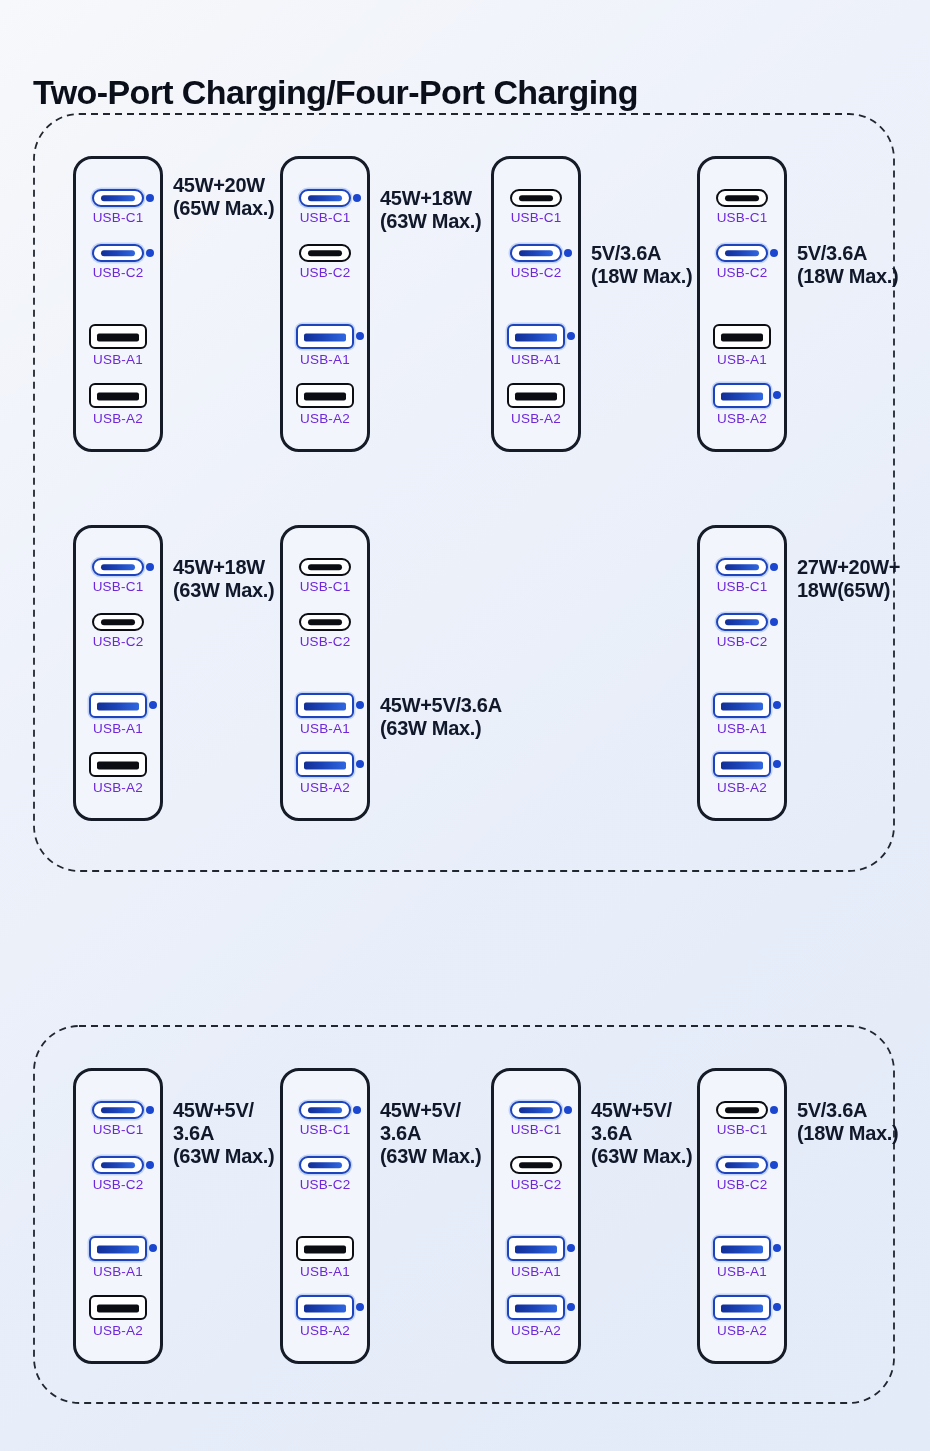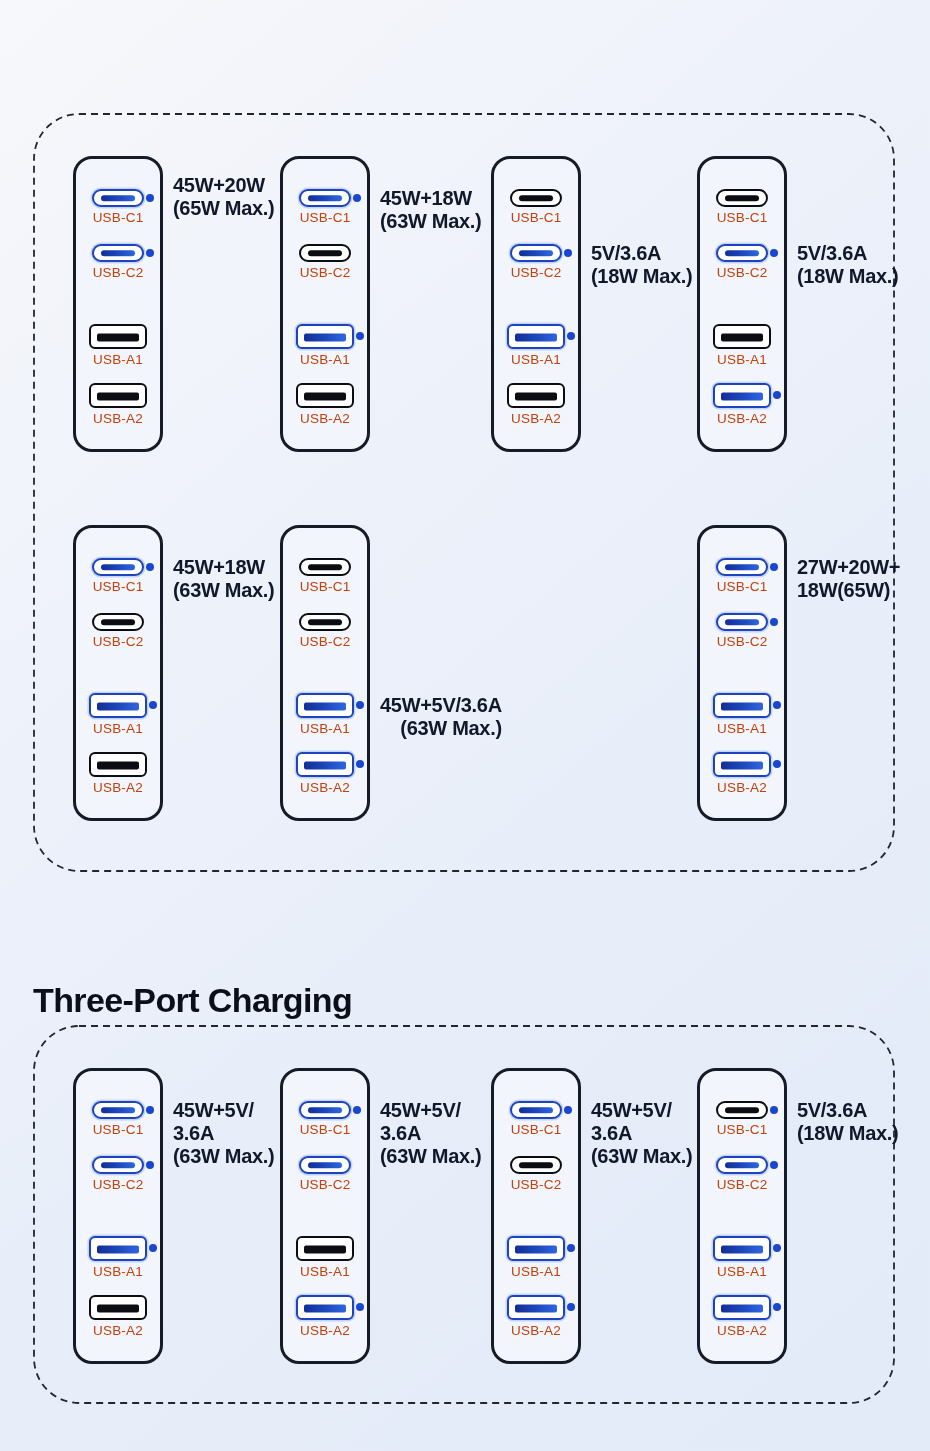--- a/index.html
+++ b/index.html
@@ -39,42 +39,42 @@
   .usb-a .bar{width:42px;height:8px;border-radius:2px;transform:translate(-50%,calc(-50% + 1.5px));}
   .port-active .port-graphic{border-color:#1d44bd;box-shadow:0 0 0 1.5px rgba(190,208,245,.9);}
   .port-active .bar{background:linear-gradient(90deg,#122f96 0%,#1c44b8 45%,#2f66e0 100%);}
   .port-inactive .port-graphic{border-color:#0b0d12;}
   .port-inactive .bar{background:#0b0d12;}
   .dot{
     position:absolute;right:-12px;top:50%;transform:translateY(-50%);
     width:8px;height:8px;border-radius:50%;background:#1b46cf;
   }
   .port-name{
-    margin-top:4px;font-size:13.5px;color:#c2410c;letter-spacing:.2px;
+    margin-top:4px;font-size:13.5px;color:#6d28d9;letter-spacing:.2px;
     line-height:1.1;text-align:right;
   }
   .watt-label{
     position:absolute;left:97px;
     font-size:20px;font-weight:bold;letter-spacing:-0.3px;
     line-height:23px;color:#10182a;white-space:nowrap;
   }
 </style>
 </head>
 <body>
 
 <div class="page" id="page">
 
+  <h2 class="section-title" id="title-1">Two-Port Charging/Four-Port Charging</h2>
 
   <div class="panel" id="panel-1">
     <svg width="862" height="759">
       <rect x="1" y="1" width="860" height="757" rx="45" ry="45" fill="none" stroke="#21262f" stroke-width="1.8" stroke-dasharray="7 5"></rect>
     </svg>
   </div>
 
-  <h2 class="section-title" id="title-2">Three-Port Charging</h2>
 
   <div class="panel" id="panel-2">
     <svg width="862" height="379">
       <rect x="1" y="1" width="860" height="377" rx="45" ry="45" fill="none" stroke="#21262f" stroke-width="1.8" stroke-dasharray="7 5"></rect>
     </svg>
   </div>
 
 <div class="charger" style="left: 73px; top: 156px;">
       <div class="port-row usb-c port-active" style="top: 30px;">
         <div class="port-graphic">
@@ -248,21 +248,21 @@
         </div>
         <div class="port-name">USB-C2</div>
       </div>
       <div class="port-row usb-a port-active" style="top: 164.5px;">
         <div class="port-graphic">
           <div class="bar"></div>
           <span class="dot"></span>
         </div>
         <div class="port-name">USB-A1</div>
       </div>
-      <div class="watt-label" style="top: 166px; text-align: right;">
+      <div class="watt-label" style="top: 166px;">
         <div>45W+5V/3.6A</div>
         <div>(63W Max.)</div>
       </div>
       <div class="port-row usb-a port-active" style="top: 223.5px;">
         <div class="port-graphic">
           <div class="bar"></div>
           <span class="dot"></span>
         </div>
         <div class="port-name">USB-A2</div>
       </div>

